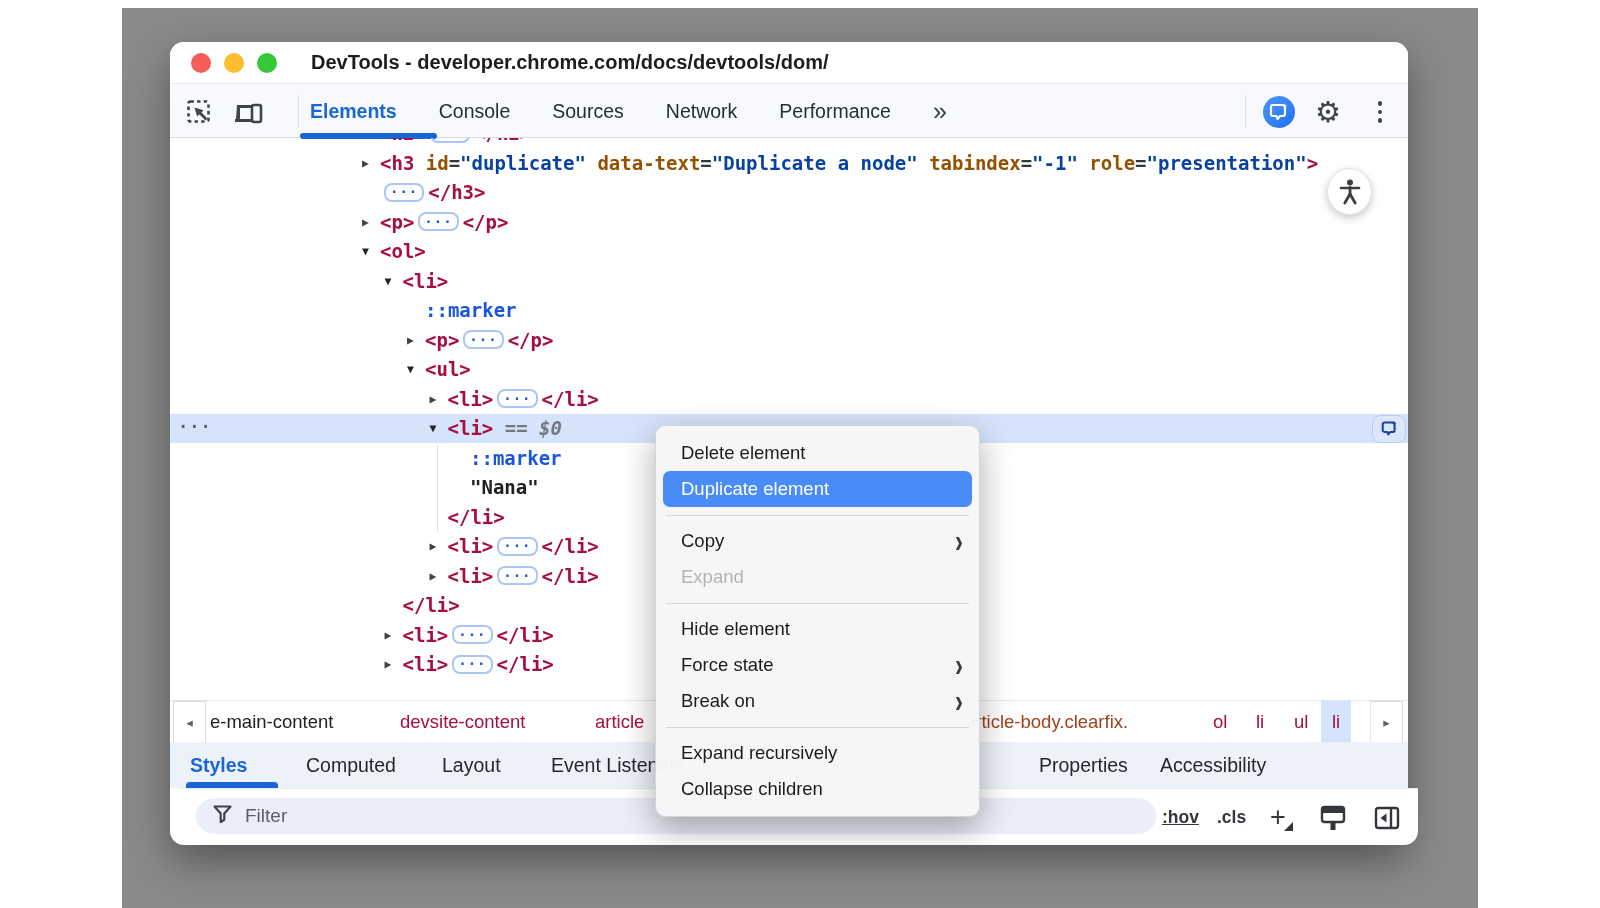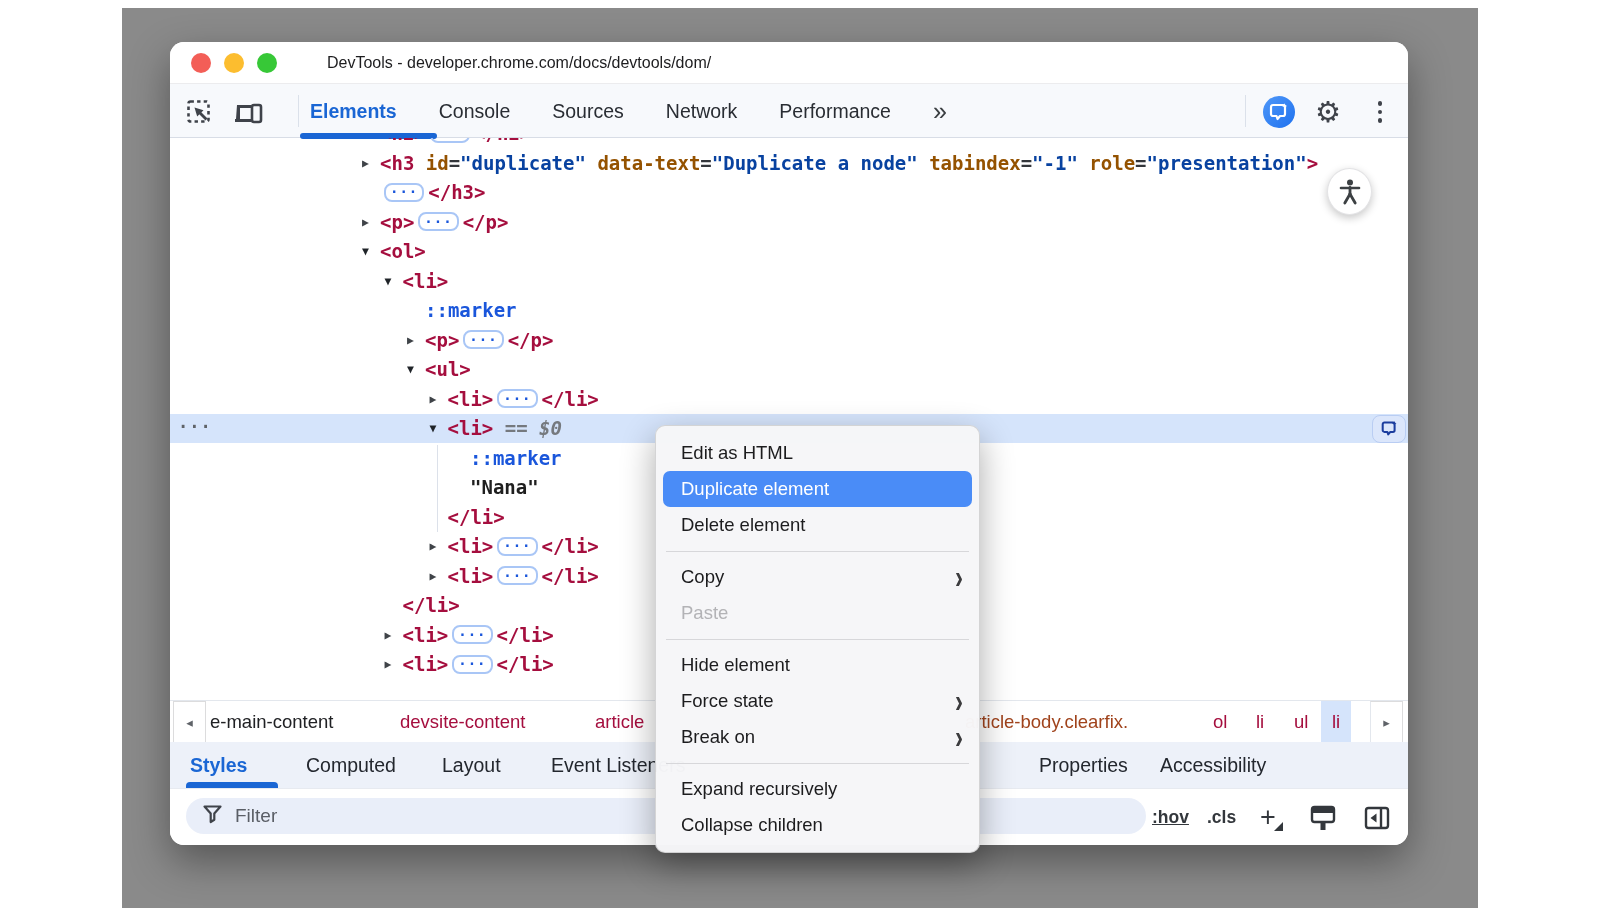--- a/index.html
+++ b/index.html
@@ -8,21 +8,21 @@
   .backdrop { position:absolute; left:122px; top:8px; width:1356px; height:900px; background:#8a8a8a; }
 
   
   .window { position:absolute; left:170px; top:42px; width:1238px; height:803px;
             background:#ffffff; border-radius:14px; box-shadow:0 16px 40px rgba(0,0,0,.38); z-index:10; }
 
   .titlebar { position:absolute; left:0; top:0; width:100%; height:42px; background:#fff;
               border-radius:14px 14px 0 0; border-bottom:1px solid #ececee; display:flex; align-items:center; }
   .light { width:20px; height:20px; border-radius:50%; margin-left:13px; }
   .light.red{ background:#f35e57; margin-left:21px; } .light.yellow{ background:#fcbd2f; } .light.green{ background:#37c837; }
-  .wtitle { margin-left:50px; font-size:16px; font-weight:normal; color:#1d1d1f; }
+  .wtitle { margin-left:34px; font-size:20px; font-weight:bold; color:#1d1d1f; }
 
   
   .toolbar { position:absolute; left:0; top:42px; width:100%; height:54px; background:#f7f9fc;
              border-bottom:1px solid #d8dde6; display:flex; align-items:center; }
   .tbicon { position:absolute; top:13px; width:30px; height:30px; display:flex; align-items:center; justify-content:center; cursor:pointer; }
   .sep { position:absolute; top:11px; width:1px; height:32px; background:#dbe1ea; }
   .tabs { position:absolute; left:140px; top:0; height:54px; display:flex; align-items:center; gap:42px;text-align:center; }
   .tab { font-size:19.5px; color:#292d33; cursor:pointer; white-space:nowrap; }
   .tab.active { color:#1a66d4; font-weight:bold; }
   .tab-underline { position:absolute; left:130px; bottom:-2px; width:137px; height:6px; border-radius:4px; background:#1a66d4; }
@@ -65,21 +65,21 @@
   .crumb.k-plain { color:#202124; } .crumb.k-node { color:#a50e3e; } .crumb.k-class { color:#a0431c; }
   .crumb.k-selected { color:#a50e3e; background:#d5e4fb; padding:0 11px; }
 
   
   .stylestrip { position:absolute; left:0; top:700px; width:100%; height:46px; background:#edf1f9; }
   .stab { position:absolute; top:0; height:46px; display:flex; align-items:center; font-size:19.5px; color:#23272e; cursor:pointer; white-space:nowrap; }
   .stab.active { color:#1a66d4; font-weight:bold; }
   .stab-underline { position:absolute; left:16px; bottom:0; width:92px; height:6px; border-radius:4px 4px 0 0; background:#1a66d4; }
 
   
-  .filterbar { position:absolute; left:0; top:746px; width:100%; height:57px; background:#fff; border-radius:0 0 14px 14px; border-top:1px solid #e7eaf0; }
+  .filterbar { position:absolute; left:10px; top:746px; width:100%; height:57px; background:#fff; border-radius:0 0 14px 14px; border-top:1px solid #e7eaf0; }
   .filterpill { position:absolute; left:16px; top:9px; width:960px; height:36px; background:#e9eef9; border-radius:18px;
                 display:flex; align-items:center; padding-left:16px; gap:12px; cursor:text; }
   .filter-ph { color:#5a5e66; font-size:19px; }
   .fb-label { position:absolute; top:0; height:57px; display:flex; align-items:center; font-size:17.5px; font-weight:bold; color:#33373c; cursor:pointer; }
   .plus { position:absolute; left:1090px; top:0; height:57px; display:flex; align-items:center; font-size:27px; color:#33373c; cursor:pointer; }
   .plus .corner { width:0; height:0; border-left:9px solid transparent; border-bottom:9px solid #33373c; margin:18px 0 0 -2px; }
   .fb-icon { position:absolute; top:14px; cursor:pointer; }
 
   
   .ctxmenu { position:absolute; left:655px; top:425px; width:325px; z-index:50;
@@ -224,28 +224,27 @@
   <svg width="26" height="28" viewBox="0 0 26 28">
     <circle cx="13" cy="4.6" r="3" fill="#3c4043"></circle>
     <path d="M4 10 h18" stroke="#3c4043" stroke-width="2.6" stroke-linecap="round"></path>
     <path d="M13 9.5 v7" stroke="#3c4043" stroke-width="2.8" stroke-linecap="round"></path>
     <path d="M13 16 l-5.2 9" stroke="#3c4043" stroke-width="2.8" stroke-linecap="round"></path>
     <path d="M13 16 l5.2 9" stroke="#3c4043" stroke-width="2.8" stroke-linecap="round"></path>
   </svg>
 </div>
 
 <div class="ctxmenu" id="ctx-menu">
-    <div class="mi">Edit as HTML</div>
+    <div class="mi">Delete element</div>
     <div class="mi hl">Duplicate element</div>
-    <div class="mi">Delete element</div>
     <div class="msep">
       <i></i>
     </div>
     <div class="mi">Copy<span class="sub">›</span></div>
-    <div class="mi disabled">Paste</div>
+    <div class="mi disabled">Expand</div>
     <div class="msep">
       <i></i>
     </div>
     <div class="mi">Hide element</div>
     <div class="mi">Force state<span class="sub">›</span></div>
     <div class="mi">Break on<span class="sub">›</span></div>
     <div class="msep">
       <i></i>
     </div>
     <div class="mi">Expand recursively</div>

